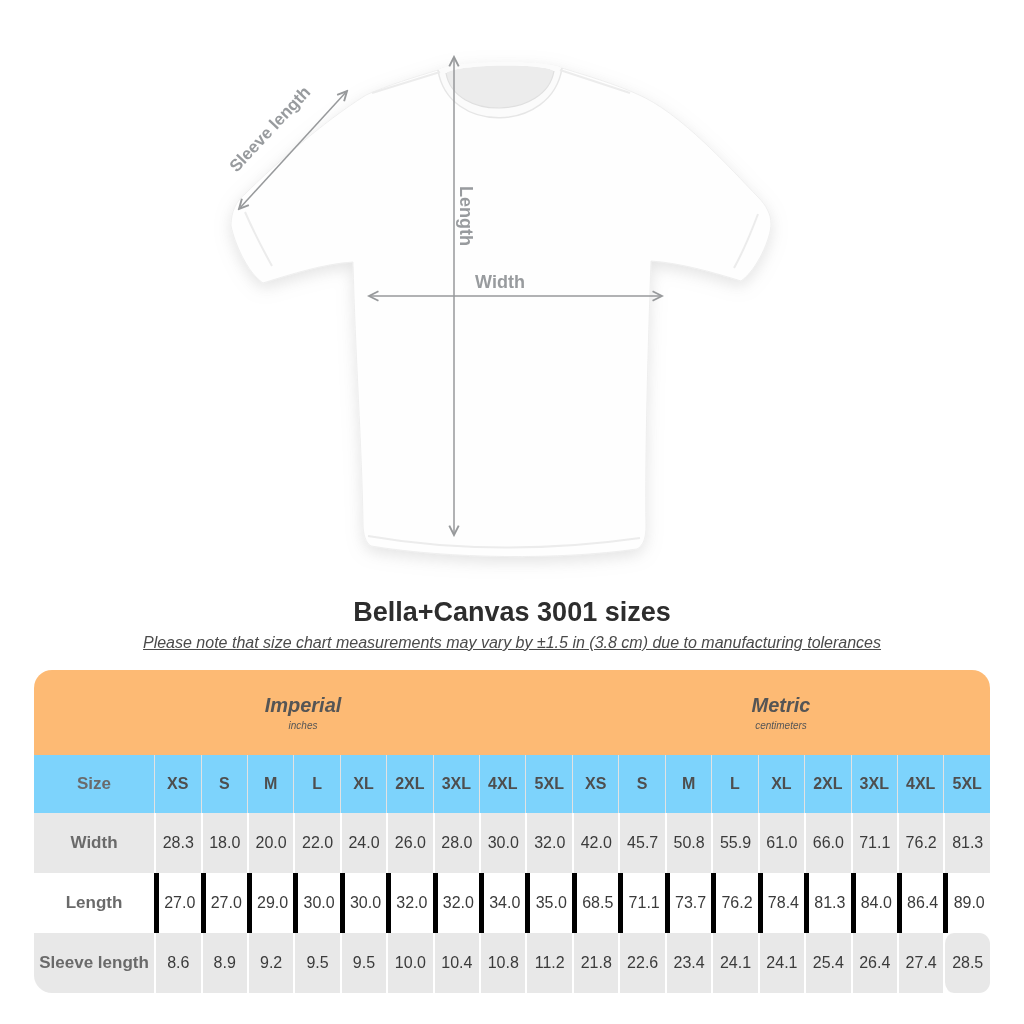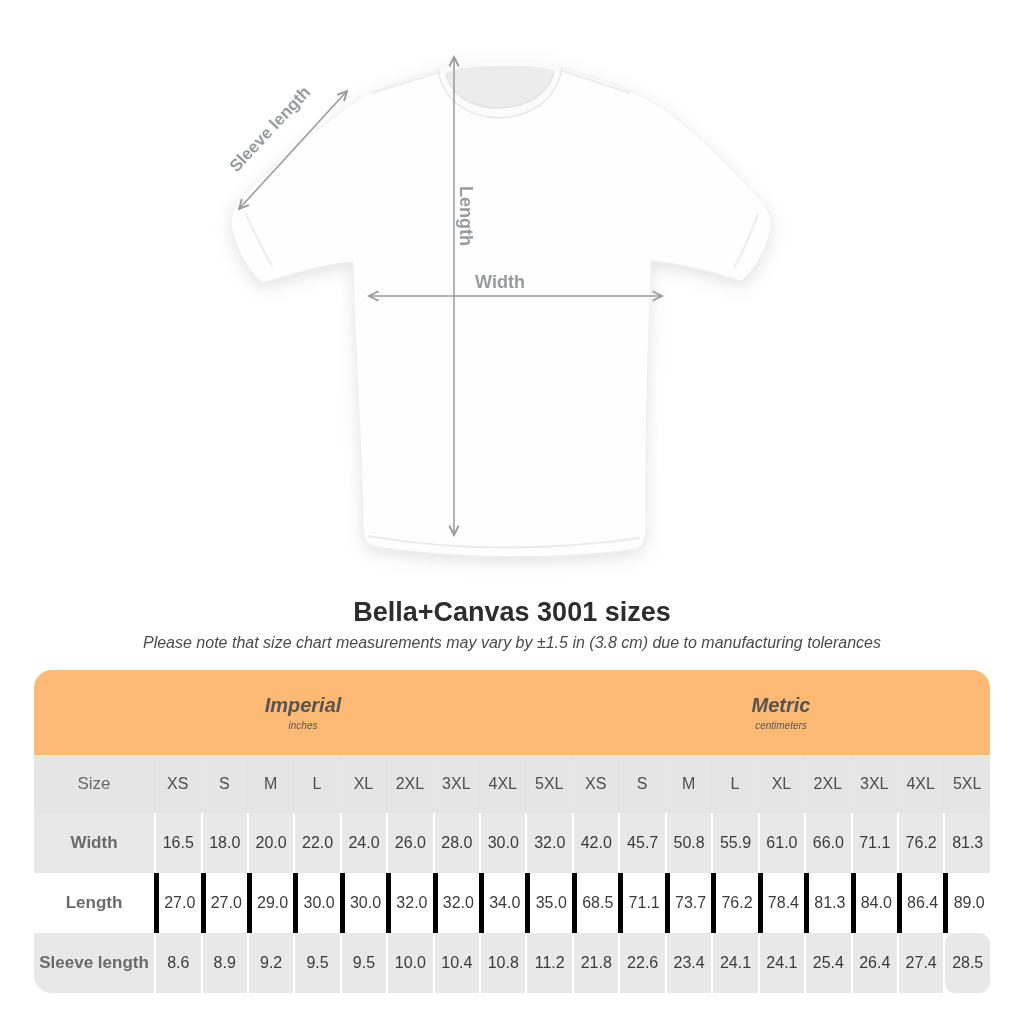--- a/index.html
+++ b/index.html
@@ -21,41 +21,41 @@
 
   
   .page-title {
     position:absolute; top:597px; left:0; width:1024px;
     margin:0; text-align:center;
     font-size:27px; font-weight:bold; color:#2d2d2d;
   }
   .page-subtitle {
     position:absolute; top:634px; left:0; width:1024px;
     margin:0; text-align:center;
-    font-size:16px; font-style:italic; color:#4a4a4a;
+    font-size:16px; font-style:italic; color:#4a4a4a;text-decoration:underline;
   }
 
   
   .size-table {
     position:absolute; top:670px; left:34px;
     width:956px;
     border-collapse:separate; border-spacing:0;
     table-layout:fixed;
   }
   .size-table th, .size-table td { box-sizing:border-box; padding:0; text-align:center; vertical-align:middle; }
 
   .band-cell { background:#fdba74; height:85px; }
   .band-cell.imperial { border-top-left-radius:18px; }
   .band-cell.metric  { border-top-right-radius:18px; }
   .band-title { font-size:20px; font-weight:bold; font-style:italic; color:#555555; line-height:1.1; }
   .band-sub   { font-size:10px; font-style:italic; font-weight:normal; color:#555555; margin-top:4px; }
 
   .size-header-row th {
-    background:#e5e5e5; height:58px;
-    font-size:16px; font-weight:normal; color:#4e4e4e;
+    background:#7dd3fc; height:58px;
+    font-size:16px; font-weight:bold; color:#4e4e4e;
     border-left:1px solid #e2e2e2;
   }
   .size-header-row th:first-child { border-left:none; font-size:17px; color:#6a6a6a; }
 
   .size-table tbody tr { height:60px; }
   .size-table tbody th.row-label { font-size:17px; font-weight:bold; color:#6a6a6a; }
   .size-table tbody td { font-size:16px; font-weight:normal; color:#3b3b3b; }
 
   tr.row-gray th, tr.row-gray td { background:#e8e8e8; border-left:2px solid #ffffff; }
   tr.row-gray th:first-child { border-left:none; }
@@ -180,21 +180,21 @@
         <th>2XL</th>
         <th>3XL</th>
         <th>4XL</th>
         <th>5XL</th>
       </tr>
   </thead>
   <tbody>
 
   <tr class="row-gray">
         <th class="row-label">Width</th>
-        <td>16.5</td>
+        <td>28.3</td>
         <td>18.0</td>
         <td>20.0</td>
         <td>22.0</td>
         <td>24.0</td>
         <td>26.0</td>
         <td>28.0</td>
         <td>30.0</td>
         <td>32.0</td>
         <td>42.0</td>
         <td>45.7</td>

